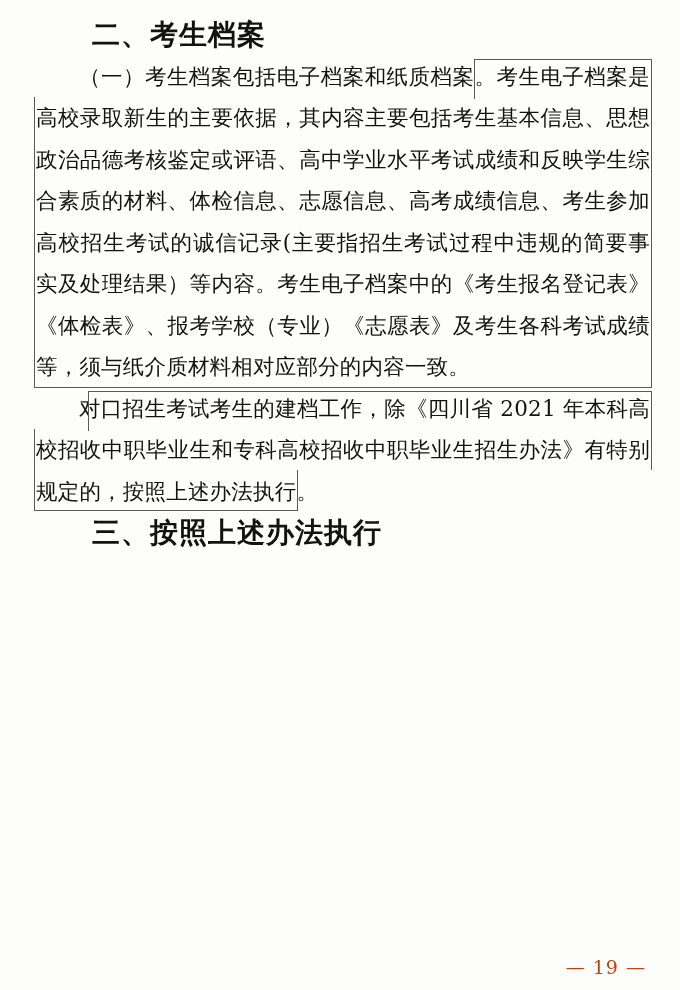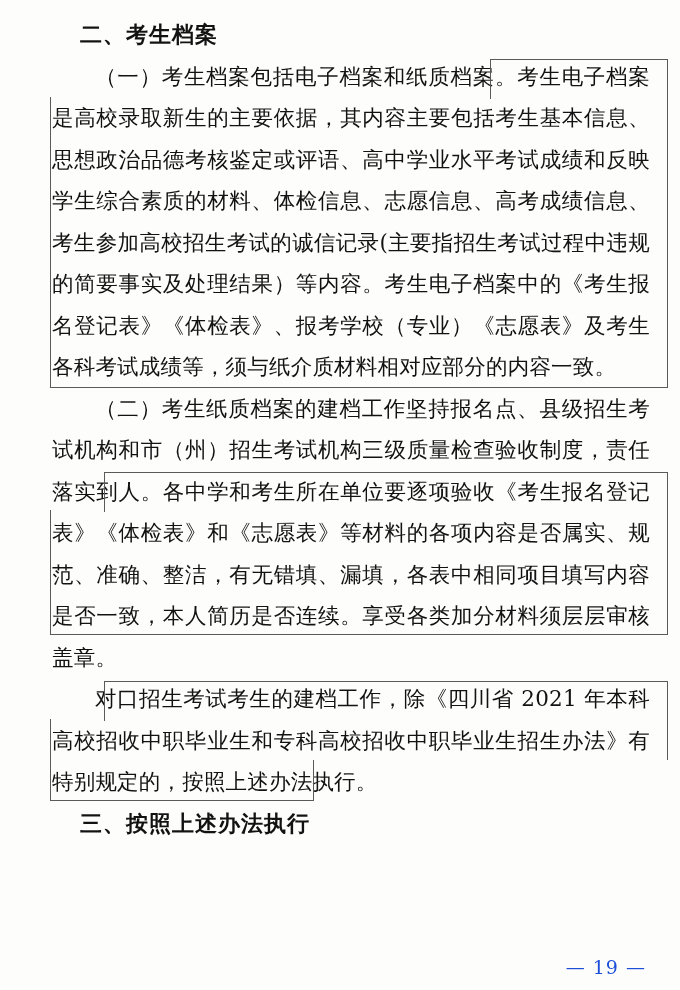--- a/index.html
+++ b/index.html
@@ -24,21 +24,21 @@
   }
   .doc-body {
     font-size: 21.5px;
     line-height: 41.5px;
     letter-spacing: 0.2px;
     text-align: justify;
     text-justify: inter-ideograph;
   }
   .heading {
     font-weight: bold;
-    font-size: 22px;
+    font-size: 28px;
     line-height: 41.5px;
     text-indent: 2em;
     margin: 0;
     letter-spacing: 1px;
   }
   p.para {
     margin: 0;
     text-indent: 2em;
   }
   
@@ -46,48 +46,42 @@
     position: absolute;
     border: 1px solid #5a5a5a;
     pointer-events: none;
   }
   .pagenum {
     position: absolute;
     bottom: 12px;
     right: 34px;
     font-size: 19px;
     letter-spacing: 1px;
-    color: #1d4ed8;
+    color: #c2410c;
   }
   .block {
     position: relative;
-    margin-left: 16px;
   }
 </style>
 </head>
 <body>
 
 <div class="page">
 
   <div class="doc-body">
 
     <h2 class="heading">二、考生档案</h2>
 
     <div class="block">
       <p class="para">（一）考生档案包括电子档案和纸质档案。考生电子档案是高校录取新生的主要依据，其内容主要包括考生基本信息、思想政治品德考核鉴定或评语、高中学业水平考试成绩和反映学生综合素质的材料、体检信息、志愿信息、高考成绩信息、考生参加高校招生考试的诚信记录(主要指招生考试过程中违规的简要事实及处理结果）等内容。考生电子档案中的《考生报名登记表》《体检表》、报考学校（专业）《志愿表》及考生各科考试成绩等，须与纸介质材料相对应部分的内容一致。</p>
 
       <div class="boxed" style="left:438px; top:3px; width:176px; height:39px; border-bottom:none;"></div>
       <div class="boxed" style="left:-2px; top:41px; width:616px; height:290px; border-top:none;"></div>
     </div>
 
-    <div class="block">
-      <p class="para">（二）考生纸质档案的建档工作坚持报名点、县级招生考试机构和市（州）招生考试机构三级质量检查验收制度，责任落实到人。各中学和考生所在单位要逐项验收《考生报名登记表》《体检表》和《志愿表》等材料的各项内容是否属实、规范、准确、整洁，有无错填、漏填，各表中相同项目填写内容是否一致，本人简历是否连续。享受各类加分材料须层层审核盖章。</p>
-      <div class="boxed" style="left:52px; top:84px; width:562px; height:39px; border-bottom:none;"></div>
-      <div class="boxed" style="left:-2px; top:122px; width:616px; height:124px; border-top:none;"></div>
-    </div>
 
     <div class="block">
       <p class="para">对口招生考试考生的建档工作，除《四川省 2021 年本科高校招收中职毕业生和专科高校招收中职毕业生招生办法》有特别规定的，按照上述办法执行。</p>
       <div class="boxed" style="left:52px; top:3px; width:562px; height:39px; border-bottom:none;"></div>
       <div class="boxed" style="left:-2px; top:41px; width:616px; height:41px; border-top:none; border-bottom:none;"></div>
       <div class="boxed" style="left:-2px; top:82px; width:262px; height:40px; border-top:none;"></div>
     </div>
 
     <h2 class="heading">三、按照上述办法执行</h2>
 

